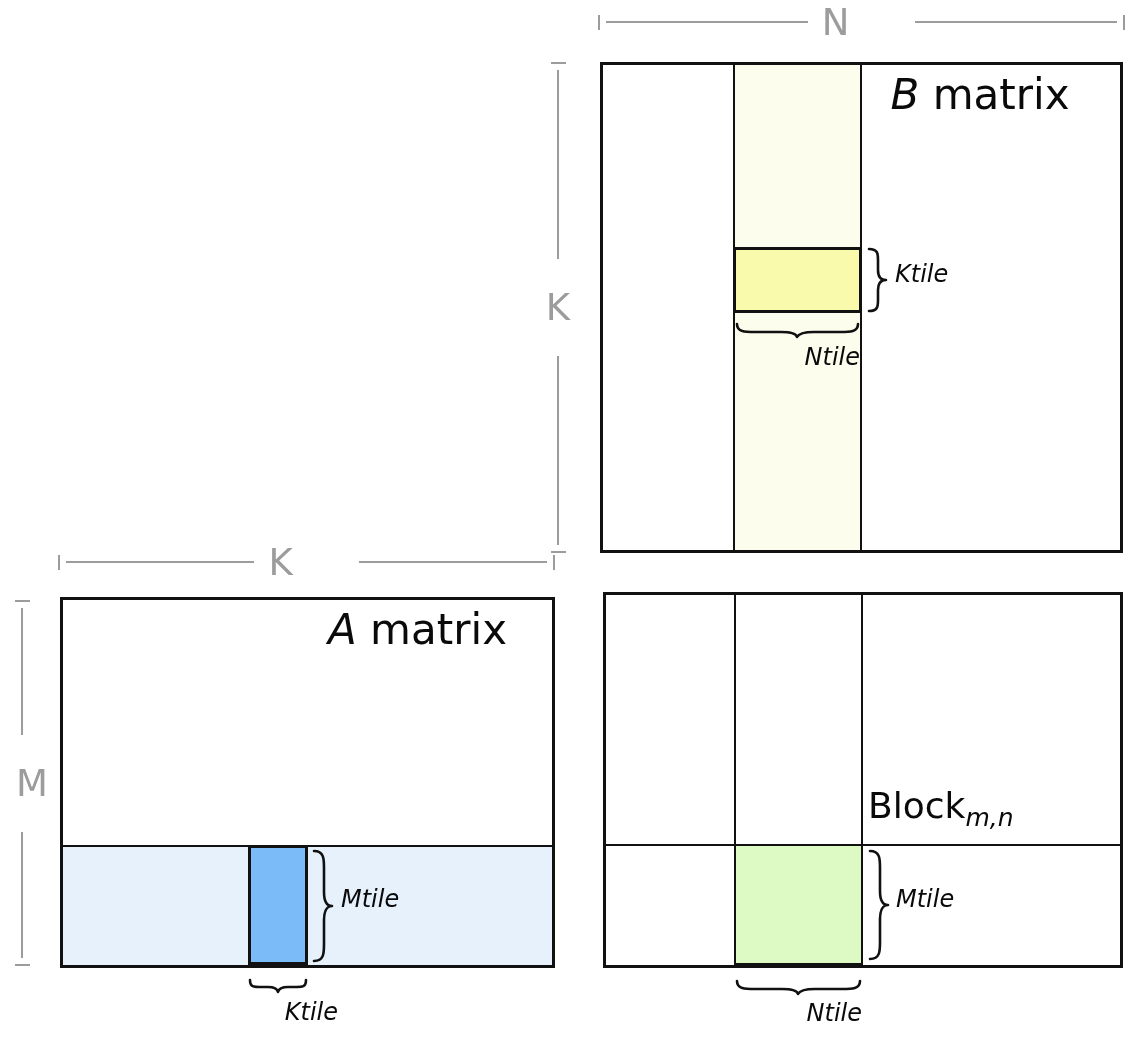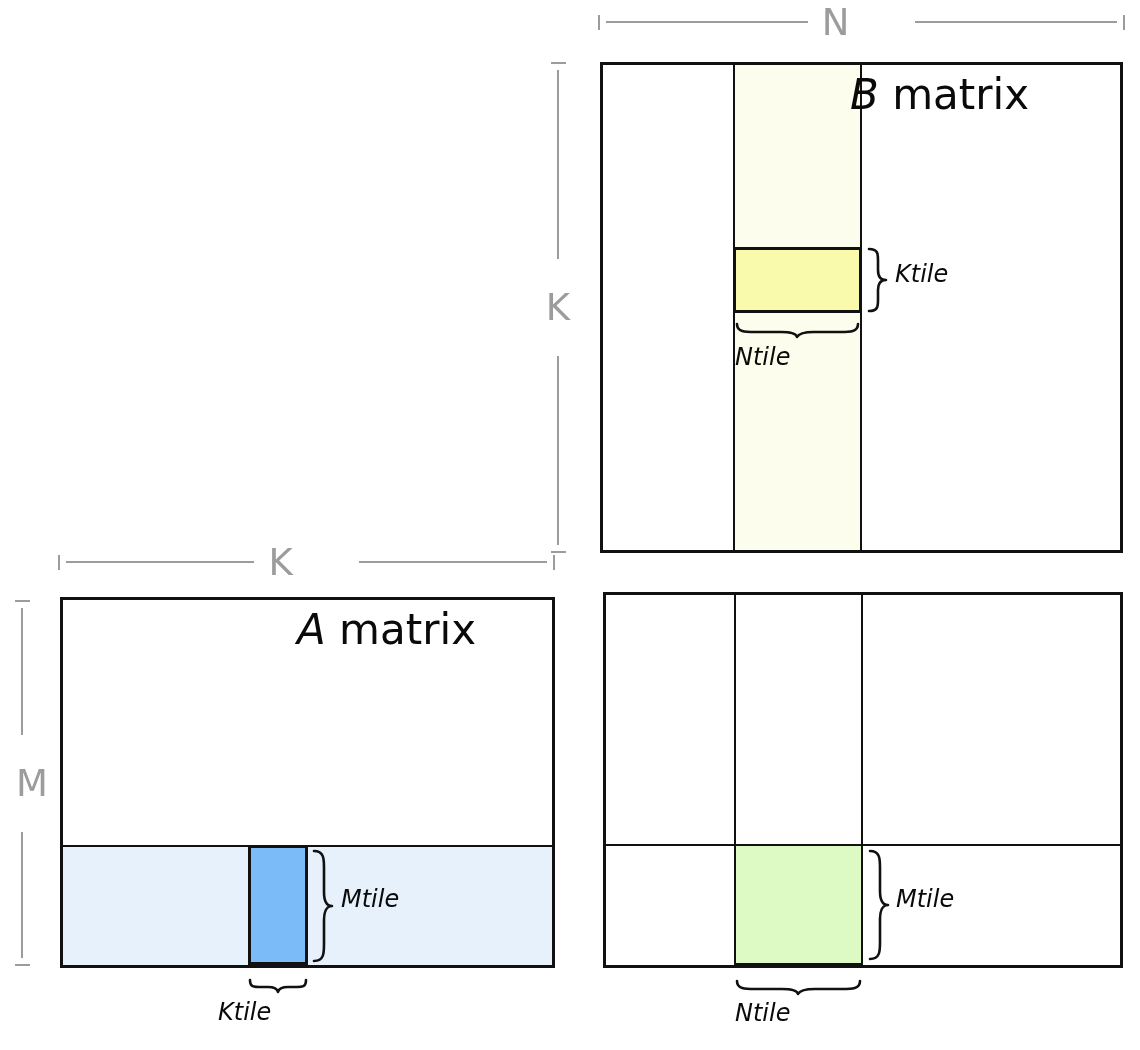--- a/index.html
+++ b/index.html
@@ -10,24 +10,24 @@
   .canvas{
     position:relative; width:1140px; height:1050px; background:#ffffff;
     font-family:"DejaVu Sans","Liberation Sans",sans-serif; color:var(--ink);
     overflow:hidden;
   }
   .box{position:absolute; border:3px solid var(--line); background:#ffffff; box-sizing:border-box;}
   .strip{position:absolute; box-sizing:border-box;}
   .tile{position:absolute; border:3px solid var(--line); box-sizing:border-box;}
   .thin-v{position:absolute; width:2px; background:var(--line);}
   .thin-h{position:absolute; height:2px; background:var(--line);}
-  .matrix-label{position:absolute; font-size:42px; line-height:1.1; text-align:left; color:var(--ink); white-space:nowrap;}
+  .matrix-label{position:absolute; font-size:42px; line-height:1.1; text-align:center; color:var(--ink); white-space:nowrap;}
   .it{font-style:italic;}
   .tile-label{position:absolute; font-style:italic; font-size:24px; line-height:1.15; color:var(--ink); white-space:nowrap;}
-  .center{text-align:left; white-space:nowrap;}
+  .center{text-align:right; white-space:nowrap;}
   .block-label{position:absolute; font-size:36px; line-height:1.1; color:var(--ink); white-space:nowrap;}
   .block-label sub{font-size:25px; font-style:italic;}
   .dim-h{position:absolute; display:flex; align-items:center; gap:6px;}
   .dim-h .seg{flex:1; height:2px; background:var(--dim);}
   .dim-h .tick{width:2px; height:15px; background:var(--dim);}
   .dim-v{position:absolute; display:flex; flex-direction:column; align-items:center; gap:6px;}
   .dim-v .seg{flex:1; width:2px; background:var(--dim);}
   .dim-v .tick{height:2px; width:15px; background:var(--dim);}
   .dim-label{color:var(--dim); font-size:37px; line-height:1; position:relative;}
   .dim-h .dim-label{padding:0 34px;}
@@ -85,39 +85,42 @@
     <span class="tick"></span>
     <span class="seg"></span>
     <span class="dim-label" style="left:10px;">M</span>
     <span class="seg"></span>
     <span class="tick"></span>
   </div>
 
   <div class="box" style="left:60px;top:597px;width:495px;height:371px;"></div>
   <div class="strip" style="left:63px;top:845px;width:489px;height:120px;background:var(--lightblue);border-top:2px solid var(--line);"></div>
   <div class="tile" style="left:248px;top:845px;width:60px;height:120px;background:var(--blue);"></div>
-  <div class="matrix-label" style="left:297px;top:607px;width:255px;">
+  <div class="matrix-label" style="left:290px;top:607px;width:255px;">
     <span class="it">A</span><span> matrix</span>
   </div>
 
   <svg class="brace" style="left:311px;top:849px;" width="22" height="114" viewBox="0 0 22 114">
     <path d="M3,2 C13,2 13,10 13,19 L13,43 C13,50 15,57 21,57 C15,57 13,64 13,71 L13,95 C13,104 13,112 3,112"></path>
   </svg>
   <div class="tile-label" style="left:341px;top:886px;">Mtile</div>
 
   <svg class="brace" style="left:248px;top:977px;" width="60" height="16" viewBox="0 0 60 16">
     <path d="M2,3 C2,10 6,10 11,10 L20,10 C26,10 29,11 30,15 C31,11 34,10 40,10 L49,10 C54,10 58,10 58,3"></path>
   </svg>
   <div class="tile-label center" style="left:218px;top:999px;width:120px;">Ktile</div>
 
   <div class="box" style="left:603px;top:592px;width:520px;height:376px;"></div>
   <div class="thin-v" style="left:734px;top:595px;height:370px;"></div>
   <div class="thin-v" style="left:861px;top:595px;height:370px;"></div>
   <div class="thin-h" style="left:606px;top:844px;width:514px;"></div>
   <div class="tile" style="left:734px;top:844px;width:129px;height:121px;background:var(--green);border-width:2px;"></div>
+  <div class="block-label" style="left:868px;top:786px;">
+    <span>Block</span><sub>m,n</sub>
+  </div>
 
   <svg class="brace" style="left:867px;top:849px;" width="22" height="112" viewBox="0 0 22 112">
     <path d="M3,2 C13,2 13,10 13,19 L13,42 C13,49 15,56 21,56 C15,56 13,63 13,70 L13,93 C13,102 13,110 3,110"></path>
   </svg>
   <div class="tile-label" style="left:896px;top:886px;">Mtile</div>
 
   <svg class="brace" style="left:735px;top:977px;" width="127" height="18" viewBox="0 0 127 18">
     <path d="M2,4 C2,12 10,12 20,12 L47,12 C56,12 62,13 63,17 C65,13 71,12 80,12 L107,12 C117,12 125,12 125,4"></path>
   </svg>
   <div class="tile-label center" style="left:735px;top:1000px;width:127px;">Ntile</div>

